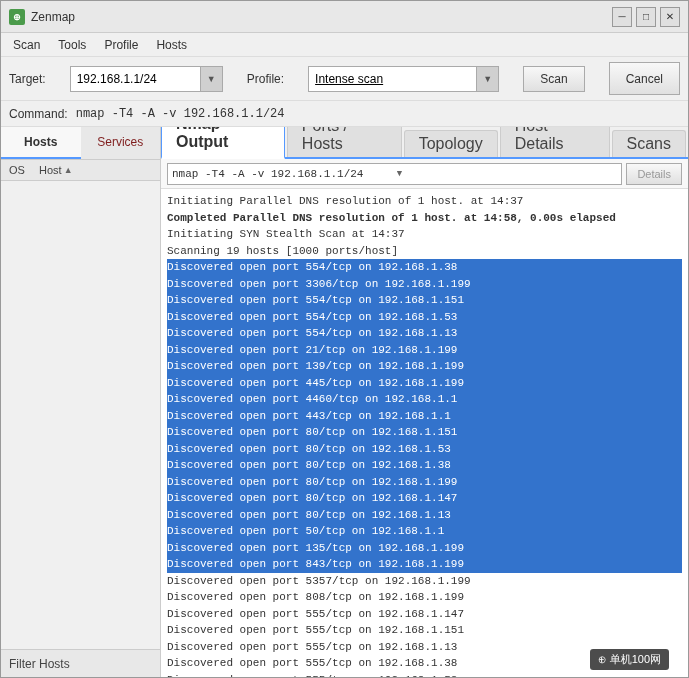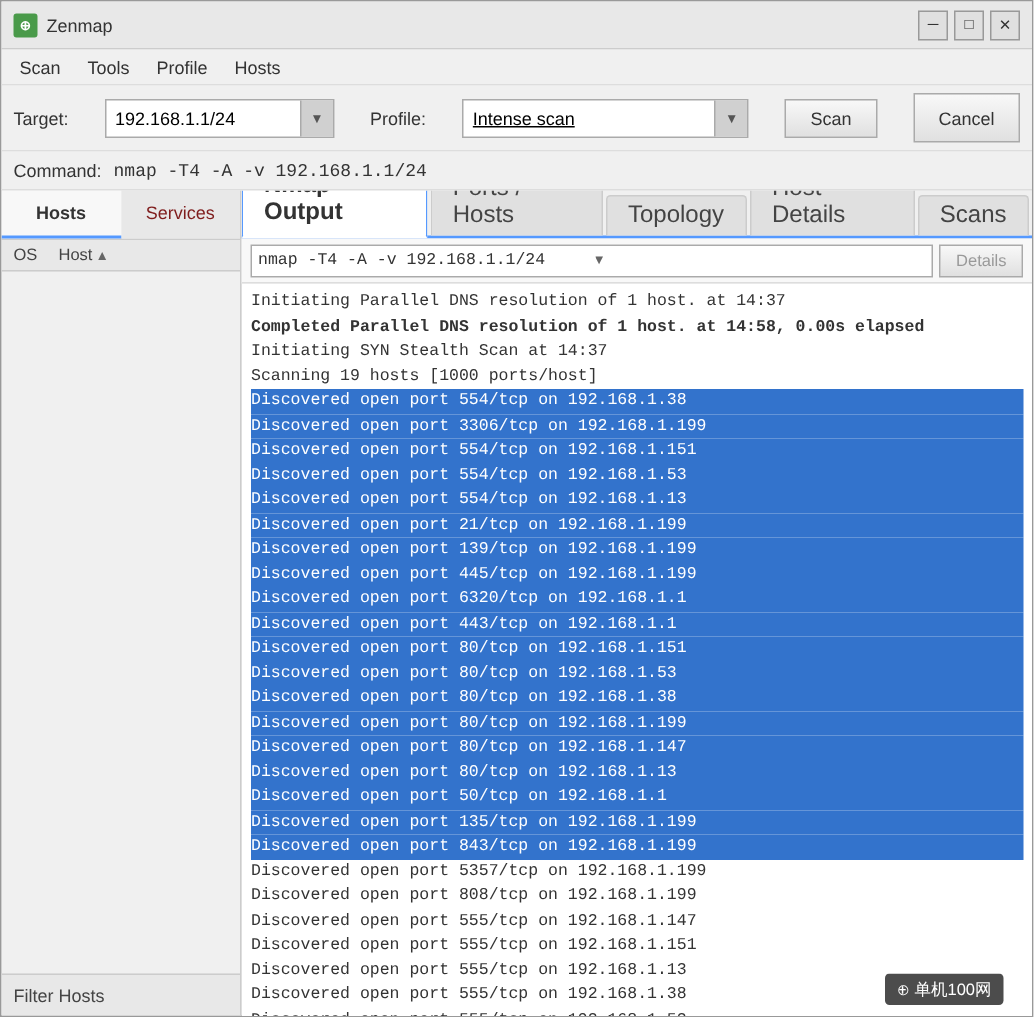--- a/index.html
+++ b/index.html
@@ -450,21 +450,21 @@
           <div class="output-line">Initiating SYN Stealth Scan at 14:37</div>
           <div class="output-line">Scanning 19 hosts [1000 ports/host]</div>
           <div class="output-line highlighted">Discovered open port 554/tcp on 192.168.1.38</div>
           <div class="output-line highlighted">Discovered open port 3306/tcp on 192.168.1.199</div>
           <div class="output-line highlighted">Discovered open port 554/tcp on 192.168.1.151</div>
           <div class="output-line highlighted">Discovered open port 554/tcp on 192.168.1.53</div>
           <div class="output-line highlighted">Discovered open port 554/tcp on 192.168.1.13</div>
           <div class="output-line highlighted">Discovered open port 21/tcp on 192.168.1.199</div>
           <div class="output-line highlighted">Discovered open port 139/tcp on 192.168.1.199</div>
           <div class="output-line highlighted">Discovered open port 445/tcp on 192.168.1.199</div>
-          <div class="output-line highlighted">Discovered open port 6320/tcp on 192.168.1.1</div>
+          <div class="output-line highlighted">Discovered open port 4460/tcp on 192.168.1.1</div>
           <div class="output-line highlighted">Discovered open port 443/tcp on 192.168.1.1</div>
           <div class="output-line highlighted">Discovered open port 80/tcp on 192.168.1.151</div>
           <div class="output-line highlighted">Discovered open port 80/tcp on 192.168.1.53</div>
           <div class="output-line highlighted">Discovered open port 80/tcp on 192.168.1.38</div>
           <div class="output-line highlighted">Discovered open port 80/tcp on 192.168.1.199</div>
           <div class="output-line highlighted">Discovered open port 80/tcp on 192.168.1.147</div>
           <div class="output-line highlighted">Discovered open port 80/tcp on 192.168.1.13</div>
           <div class="output-line highlighted">Discovered open port 50/tcp on 192.168.1.1</div>
           <div class="output-line highlighted">Discovered open port 135/tcp on 192.168.1.199</div>
           <div class="output-line highlighted">Discovered open port 843/tcp on 192.168.1.199</div>

